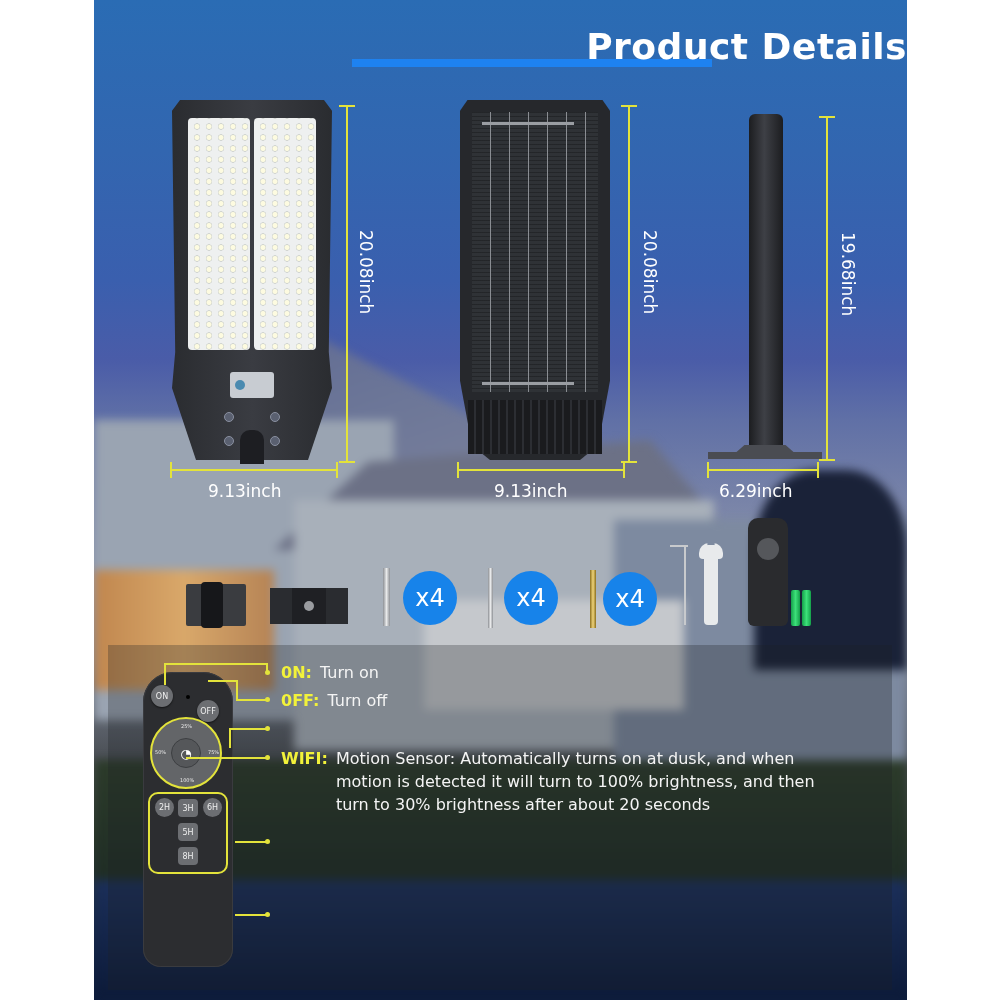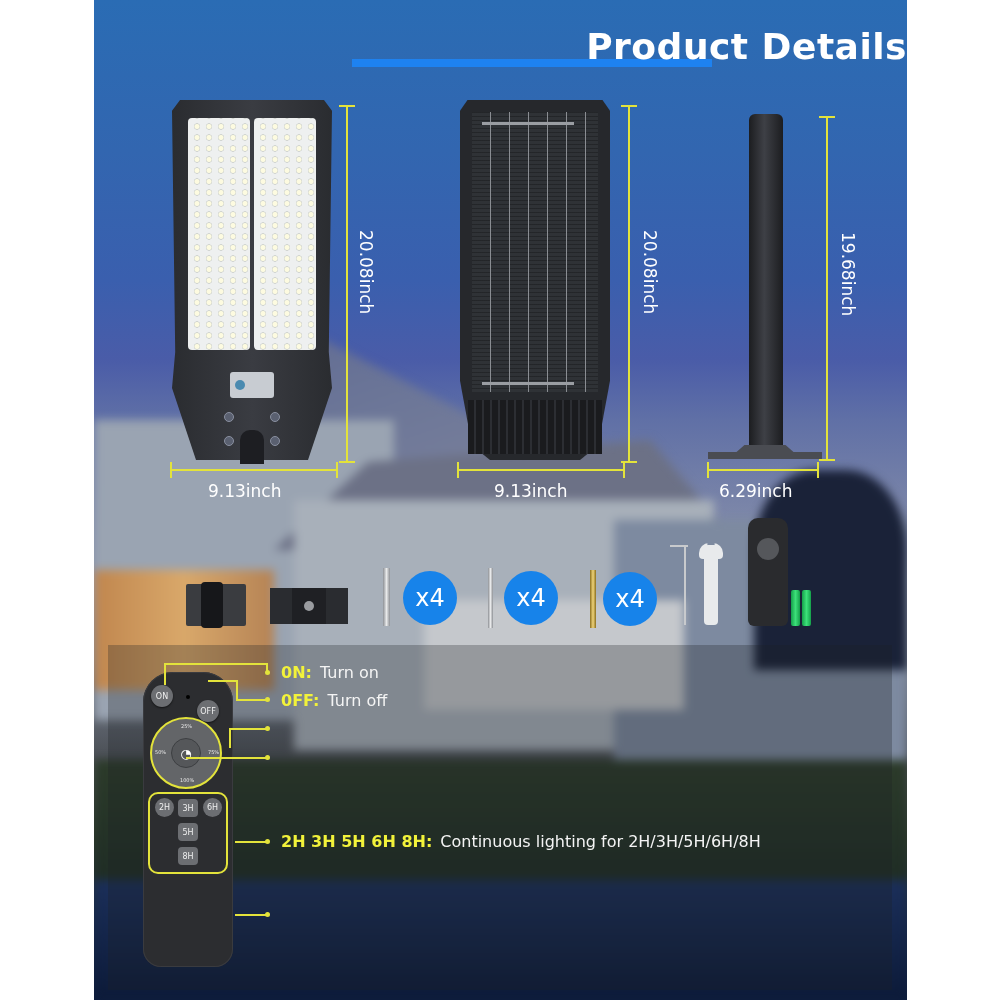--- a/index.html
+++ b/index.html
@@ -238,16 +238,20 @@
 
   <div class="callout-line" style="left:141px;top:914px;width:31px;height:2px"></div>
   <div class="callout-dot" style="left:171px;top:912px"></div>
 
   <div class="feat" style="top:661px">
     <span class="key">0N:</span><span class="val">Turn on</span>
   </div>
   <div class="feat" style="top:689px">
     <span class="key">0FF:</span><span class="val">Turn off</span>
   </div>
-  <div class="feat" style="top:830px">
-    <span class="key">2H 3H 5H 6H 8H:</span><span class="val">Continuous lighting for 2H/3H/5H/6H/8H</span>
+  <div class="feat" style="top:747px">
+    <span class="key">WIFI:</span><span class="feat-body">
+      <span class="val" style="display:block">Motion Sensor: Automatically turns on at dusk, and when</span>
+      <span class="val" style="display:block">motion is detected it will turn to 100% brightness, and then</span>
+      <span class="val" style="display:block">turn to 30% brightness after about 20 seconds</span>
+    </span>
   </div>
 </div>
 
 </body></html>

